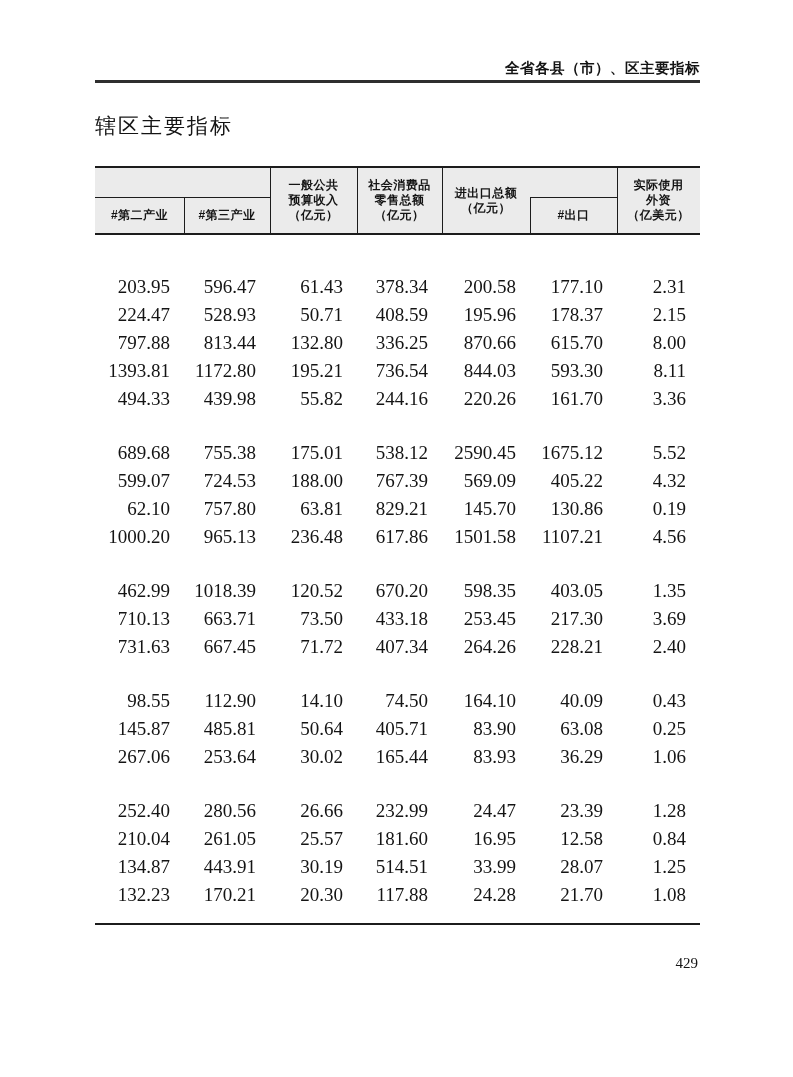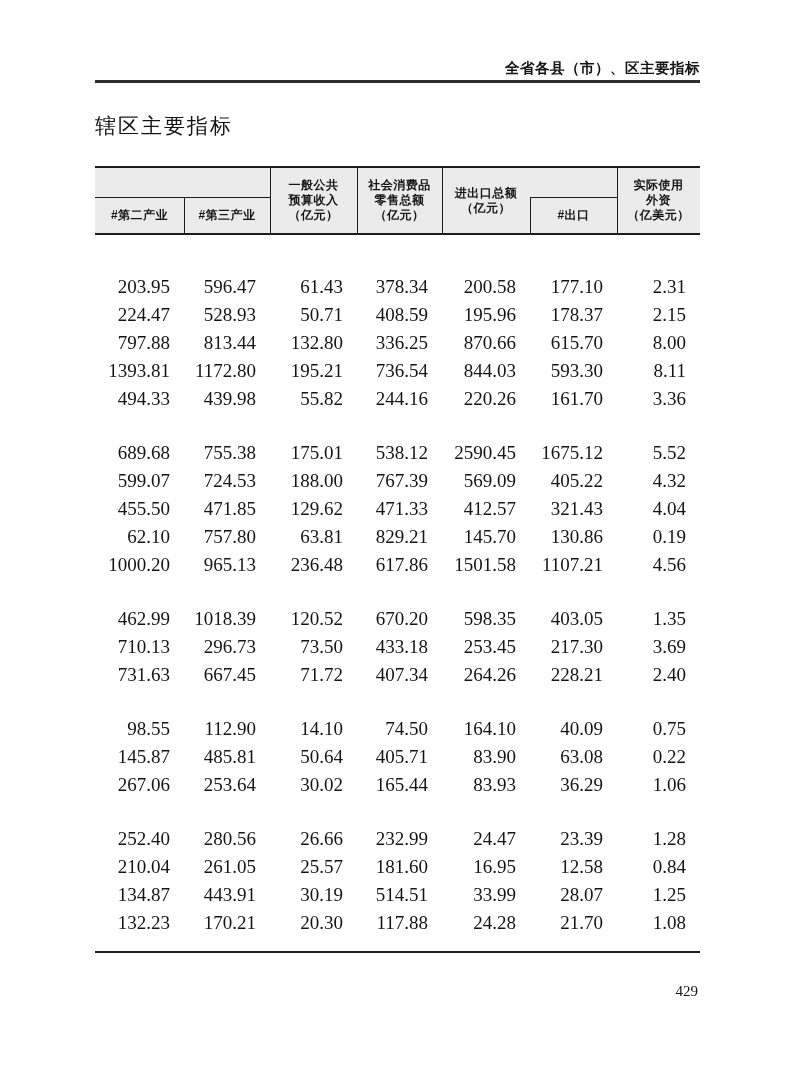--- a/index.html
+++ b/index.html
@@ -187,29 +187,20 @@
         <div class="trow">
           <div class="tcell c0">599.07</div>
           <div class="tcell c1">724.53</div>
           <div class="tcell c2">188.00</div>
           <div class="tcell c3">767.39</div>
           <div class="tcell c4">569.09</div>
           <div class="tcell c5">405.22</div>
           <div class="tcell c6">4.32</div>
         </div>
         <div class="trow">
-          <div class="tcell c0">455.50</div>
-          <div class="tcell c1">471.85</div>
-          <div class="tcell c2">129.62</div>
-          <div class="tcell c3">471.33</div>
-          <div class="tcell c4">412.57</div>
-          <div class="tcell c5">321.43</div>
-          <div class="tcell c6">4.04</div>
-        </div>
-        <div class="trow">
           <div class="tcell c0">62.10</div>
           <div class="tcell c1">757.80</div>
           <div class="tcell c2">63.81</div>
           <div class="tcell c3">829.21</div>
           <div class="tcell c4">145.70</div>
           <div class="tcell c5">130.86</div>
           <div class="tcell c6">0.19</div>
         </div>
         <div class="trow">
           <div class="tcell c0">1000.20</div>
@@ -225,21 +216,21 @@
           <div class="tcell c0">462.99</div>
           <div class="tcell c1">1018.39</div>
           <div class="tcell c2">120.52</div>
           <div class="tcell c3">670.20</div>
           <div class="tcell c4">598.35</div>
           <div class="tcell c5">403.05</div>
           <div class="tcell c6">1.35</div>
         </div>
         <div class="trow">
           <div class="tcell c0">710.13</div>
-          <div class="tcell c1">296.73</div>
+          <div class="tcell c1">663.71</div>
           <div class="tcell c2">73.50</div>
           <div class="tcell c3">433.18</div>
           <div class="tcell c4">253.45</div>
           <div class="tcell c5">217.30</div>
           <div class="tcell c6">3.69</div>
         </div>
         <div class="trow">
           <div class="tcell c0">731.63</div>
           <div class="tcell c1">667.45</div>
           <div class="tcell c2">71.72</div>
@@ -249,30 +240,30 @@
           <div class="tcell c6">2.40</div>
         </div>
         <div class="block-gap"></div>
         <div class="trow">
           <div class="tcell c0">98.55</div>
           <div class="tcell c1">112.90</div>
           <div class="tcell c2">14.10</div>
           <div class="tcell c3">74.50</div>
           <div class="tcell c4">164.10</div>
           <div class="tcell c5">40.09</div>
-          <div class="tcell c6">0.75</div>
+          <div class="tcell c6">0.43</div>
         </div>
         <div class="trow">
           <div class="tcell c0">145.87</div>
           <div class="tcell c1">485.81</div>
           <div class="tcell c2">50.64</div>
           <div class="tcell c3">405.71</div>
           <div class="tcell c4">83.90</div>
           <div class="tcell c5">63.08</div>
-          <div class="tcell c6">0.22</div>
+          <div class="tcell c6">0.25</div>
         </div>
         <div class="trow">
           <div class="tcell c0">267.06</div>
           <div class="tcell c1">253.64</div>
           <div class="tcell c2">30.02</div>
           <div class="tcell c3">165.44</div>
           <div class="tcell c4">83.93</div>
           <div class="tcell c5">36.29</div>
           <div class="tcell c6">1.06</div>
         </div>

